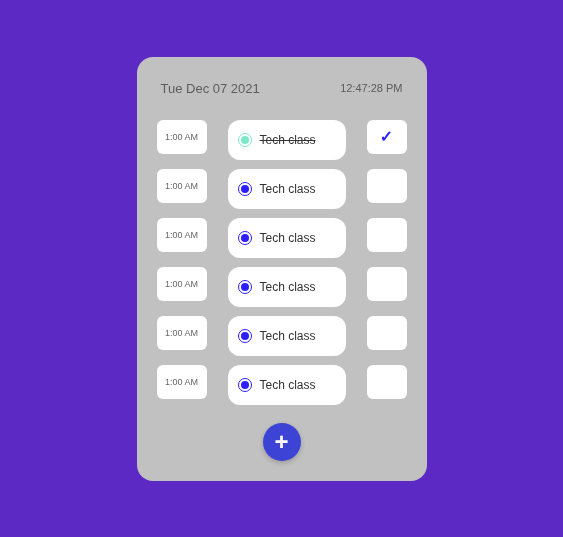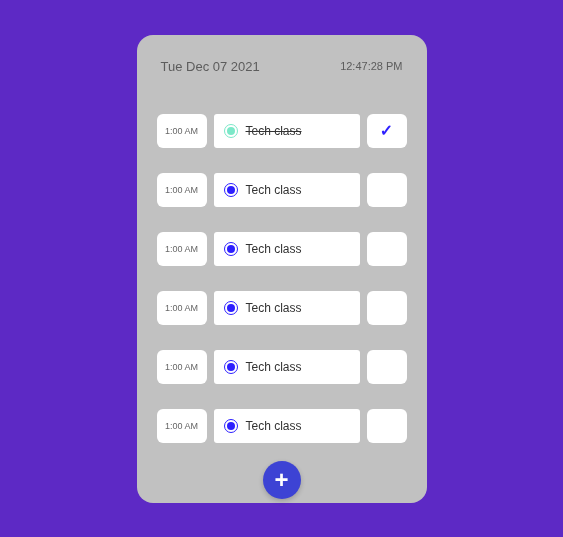--- a/index.html
+++ b/index.html
@@ -12,21 +12,21 @@
       width: 563px;
       height: 537px;
       display: flex;
       justify-content: center;
       align-items: center;
       font-family: -apple-system, BlinkMacSystemFont, 'Segoe UI', sans-serif;
     }
     .card {
       background: #c1c1c1;
       border-radius: 16px;
-      padding: 24px 20px 4px 20px;
+      padding: 24px 20px 20px 20px;
       width: 290px;
     }
     .header {
       display: flex;
       justify-content: space-between;
       align-items: center;
       margin-bottom: 24px;
       padding: 0 4px;
     }
     .date {
@@ -39,39 +39,38 @@
       font-size: 11px;
       font-weight: 400;
     }
     .tasks {
       display: flex;
       flex-direction: column;
       gap: 9px;
     }
     .task-row {
       display: flex;
-      gap: 7px;
-      margin-top: 16px;
+      gap: 21px;
     }
     .time-box {
       background: white;
       border-radius: 6px;
       width: 50px;
       height: 34px;
       display: flex;
       align-items: center;
       justify-content: center;
       font-size: 9px;
       color: #666;
     }
     .task-box {
       background: white;
-      border-radius: 3px;
+      border-radius: 12px;
       flex: 1;
-      height: 34px;
+      height: 40px;
       display: flex;
       align-items: center;
       padding: 0 10px;
       gap: 8px;
     }
     .radio {
       width: 14px;
       height: 14px;
       border-radius: 50%;
       border: 1.5px solid #2d1fff;

